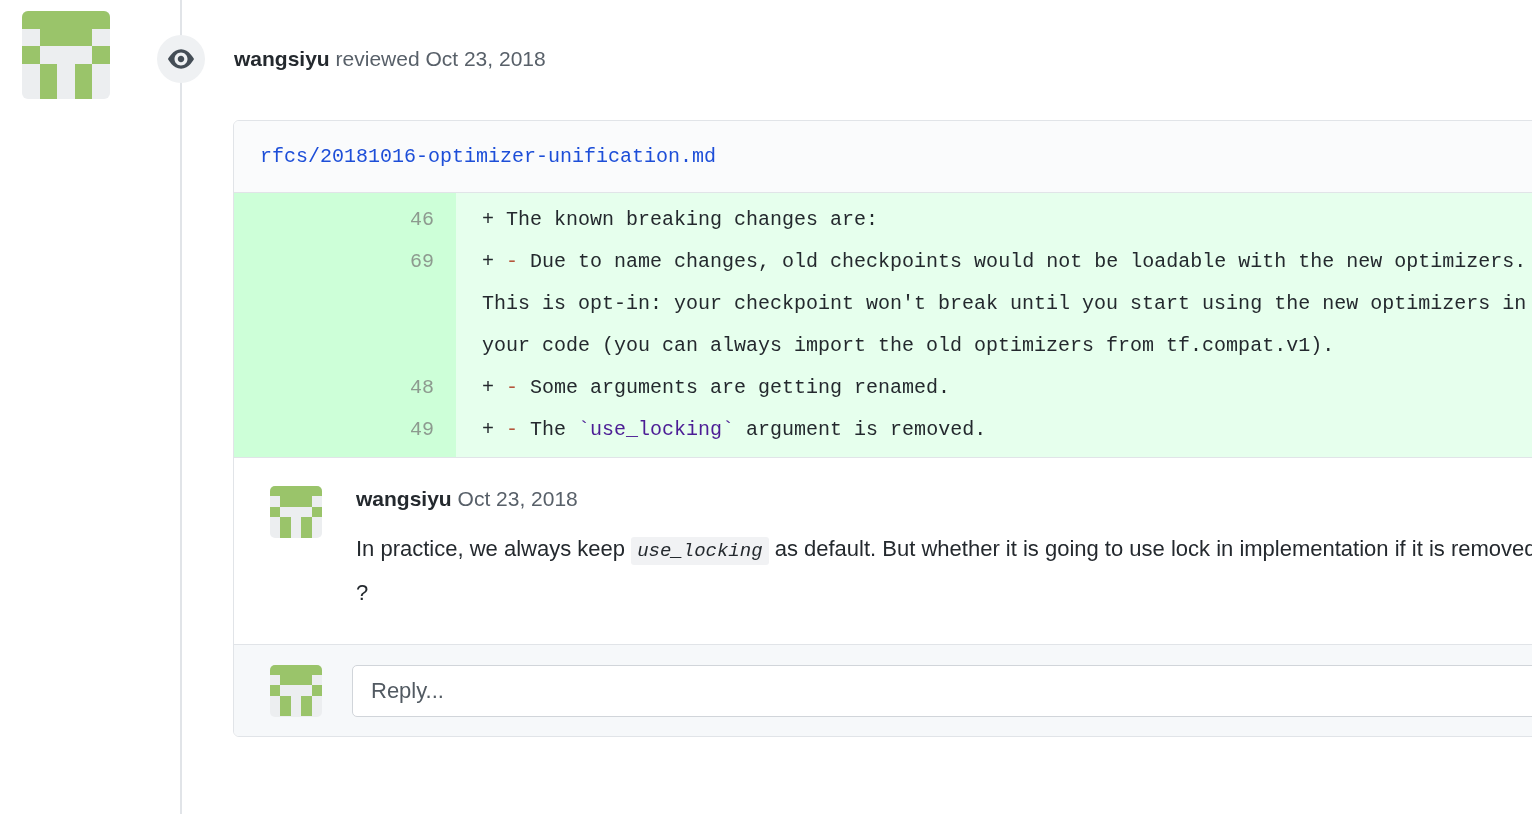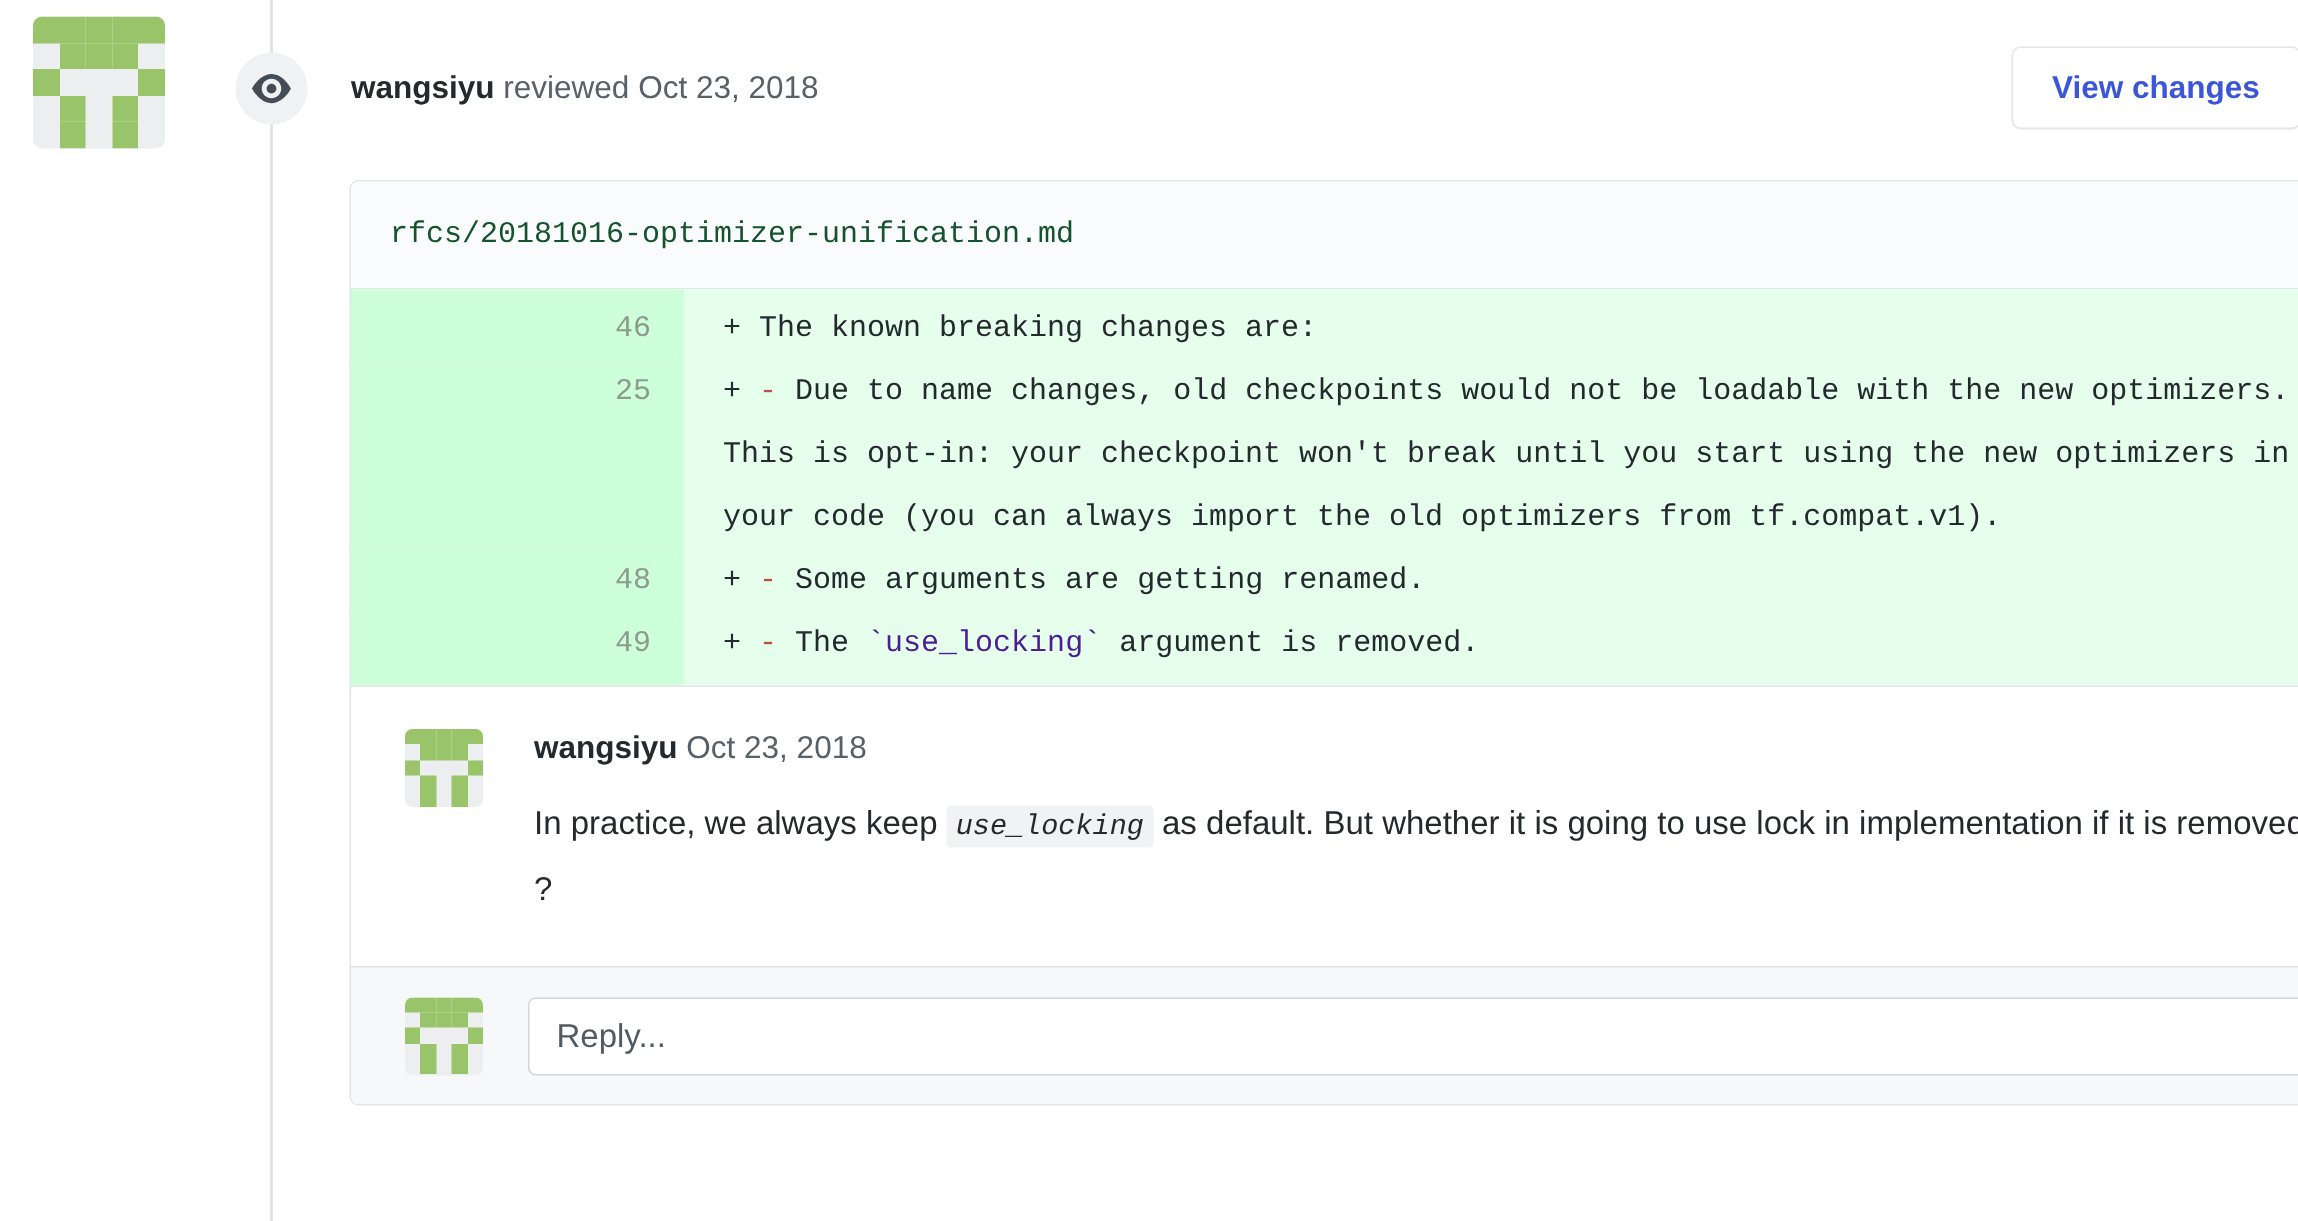--- a/index.html
+++ b/index.html
@@ -132,21 +132,21 @@
     display: flex;
     align-items: center;
     padding-left: 26px;
     background: #fafbfc;
     border-bottom: 1px solid #e1e4e8;
     box-sizing: border-box;
   }
   .diff-file-name {
     font-family: "Liberation Mono", monospace;
     font-size: 20px;
-    color: #14532d;
+    color: #1d4ed8;
     white-space: nowrap;
   }
 
   
   .diff-table {
     width: 100%;
     border-collapse: collapse;
     background: #e6ffed;
     font-family: "Liberation Mono", monospace;
     font-size: 20px;
@@ -304,37 +304,36 @@
     <div class="eye-badge">
       <svg width="26" height="26" viewBox="0 0 16 16" aria-hidden="true">
         <path fill="#444d56" d="M8.06 2C3 2 0 8 0 8s3 6 8.06 6C13 14 16 8 16 8s-3-6-7.94-6zM8 12c-2.2 0-4-1.78-4-4 0-2.2 1.8-4 4-4 2.22 0 4 1.8 4 4 0 2.22-1.78 4-4 4zm2-4c0 1.11-.89 2-2 2-1.11 0-2-.89-2-2 0-1.11.89-2 2-2 1.11 0 2 .89 2 2z"></path>
       </svg>
     </div>
 
     <div class="review-text">
       <span class="author">wangsiyu</span><span> reviewed </span><span>Oct 23, 2018</span>
     </div>
 
-    <div class="view-changes-btn">View changes</div>
   </div>
 
   <div class="review-card">
 
     <div class="diff-file-header">
       <span class="diff-file-name">rfcs/20181016-optimizer-unification.md</span>
     </div>
 
     <table class="diff-table">
       <tbody>
         <tr class="diff-row-first">
           <td class="diff-gutter">46</td>
           <td class="diff-content"><span class="diff-marker">+</span><span> The known breaking changes are:</span></td>
         </tr>
         <tr>
-          <td class="diff-gutter">25</td>
+          <td class="diff-gutter">69</td>
           <td class="diff-content"><span class="diff-marker">+</span> <span class="md-bullet">-</span><span> Due to name changes, old checkpoints would not be loadable with the new optimizers. This is opt-in: your checkpoint won't break until you start using the new optimizers in your code (you can always import the old optimizers from tf.compat.v1).</span></td>
         </tr>
         <tr>
           <td class="diff-gutter">48</td>
           <td class="diff-content"><span class="diff-marker">+</span> <span class="md-bullet">-</span><span> Some arguments are getting renamed.</span></td>
         </tr>
         <tr class="diff-row-last">
           <td class="diff-gutter">49</td>
           <td class="diff-content"><span class="diff-marker">+</span> <span class="md-bullet">-</span><span> The </span><span class="md-code">`use_locking`</span><span> argument is removed.</span></td>
         </tr>

